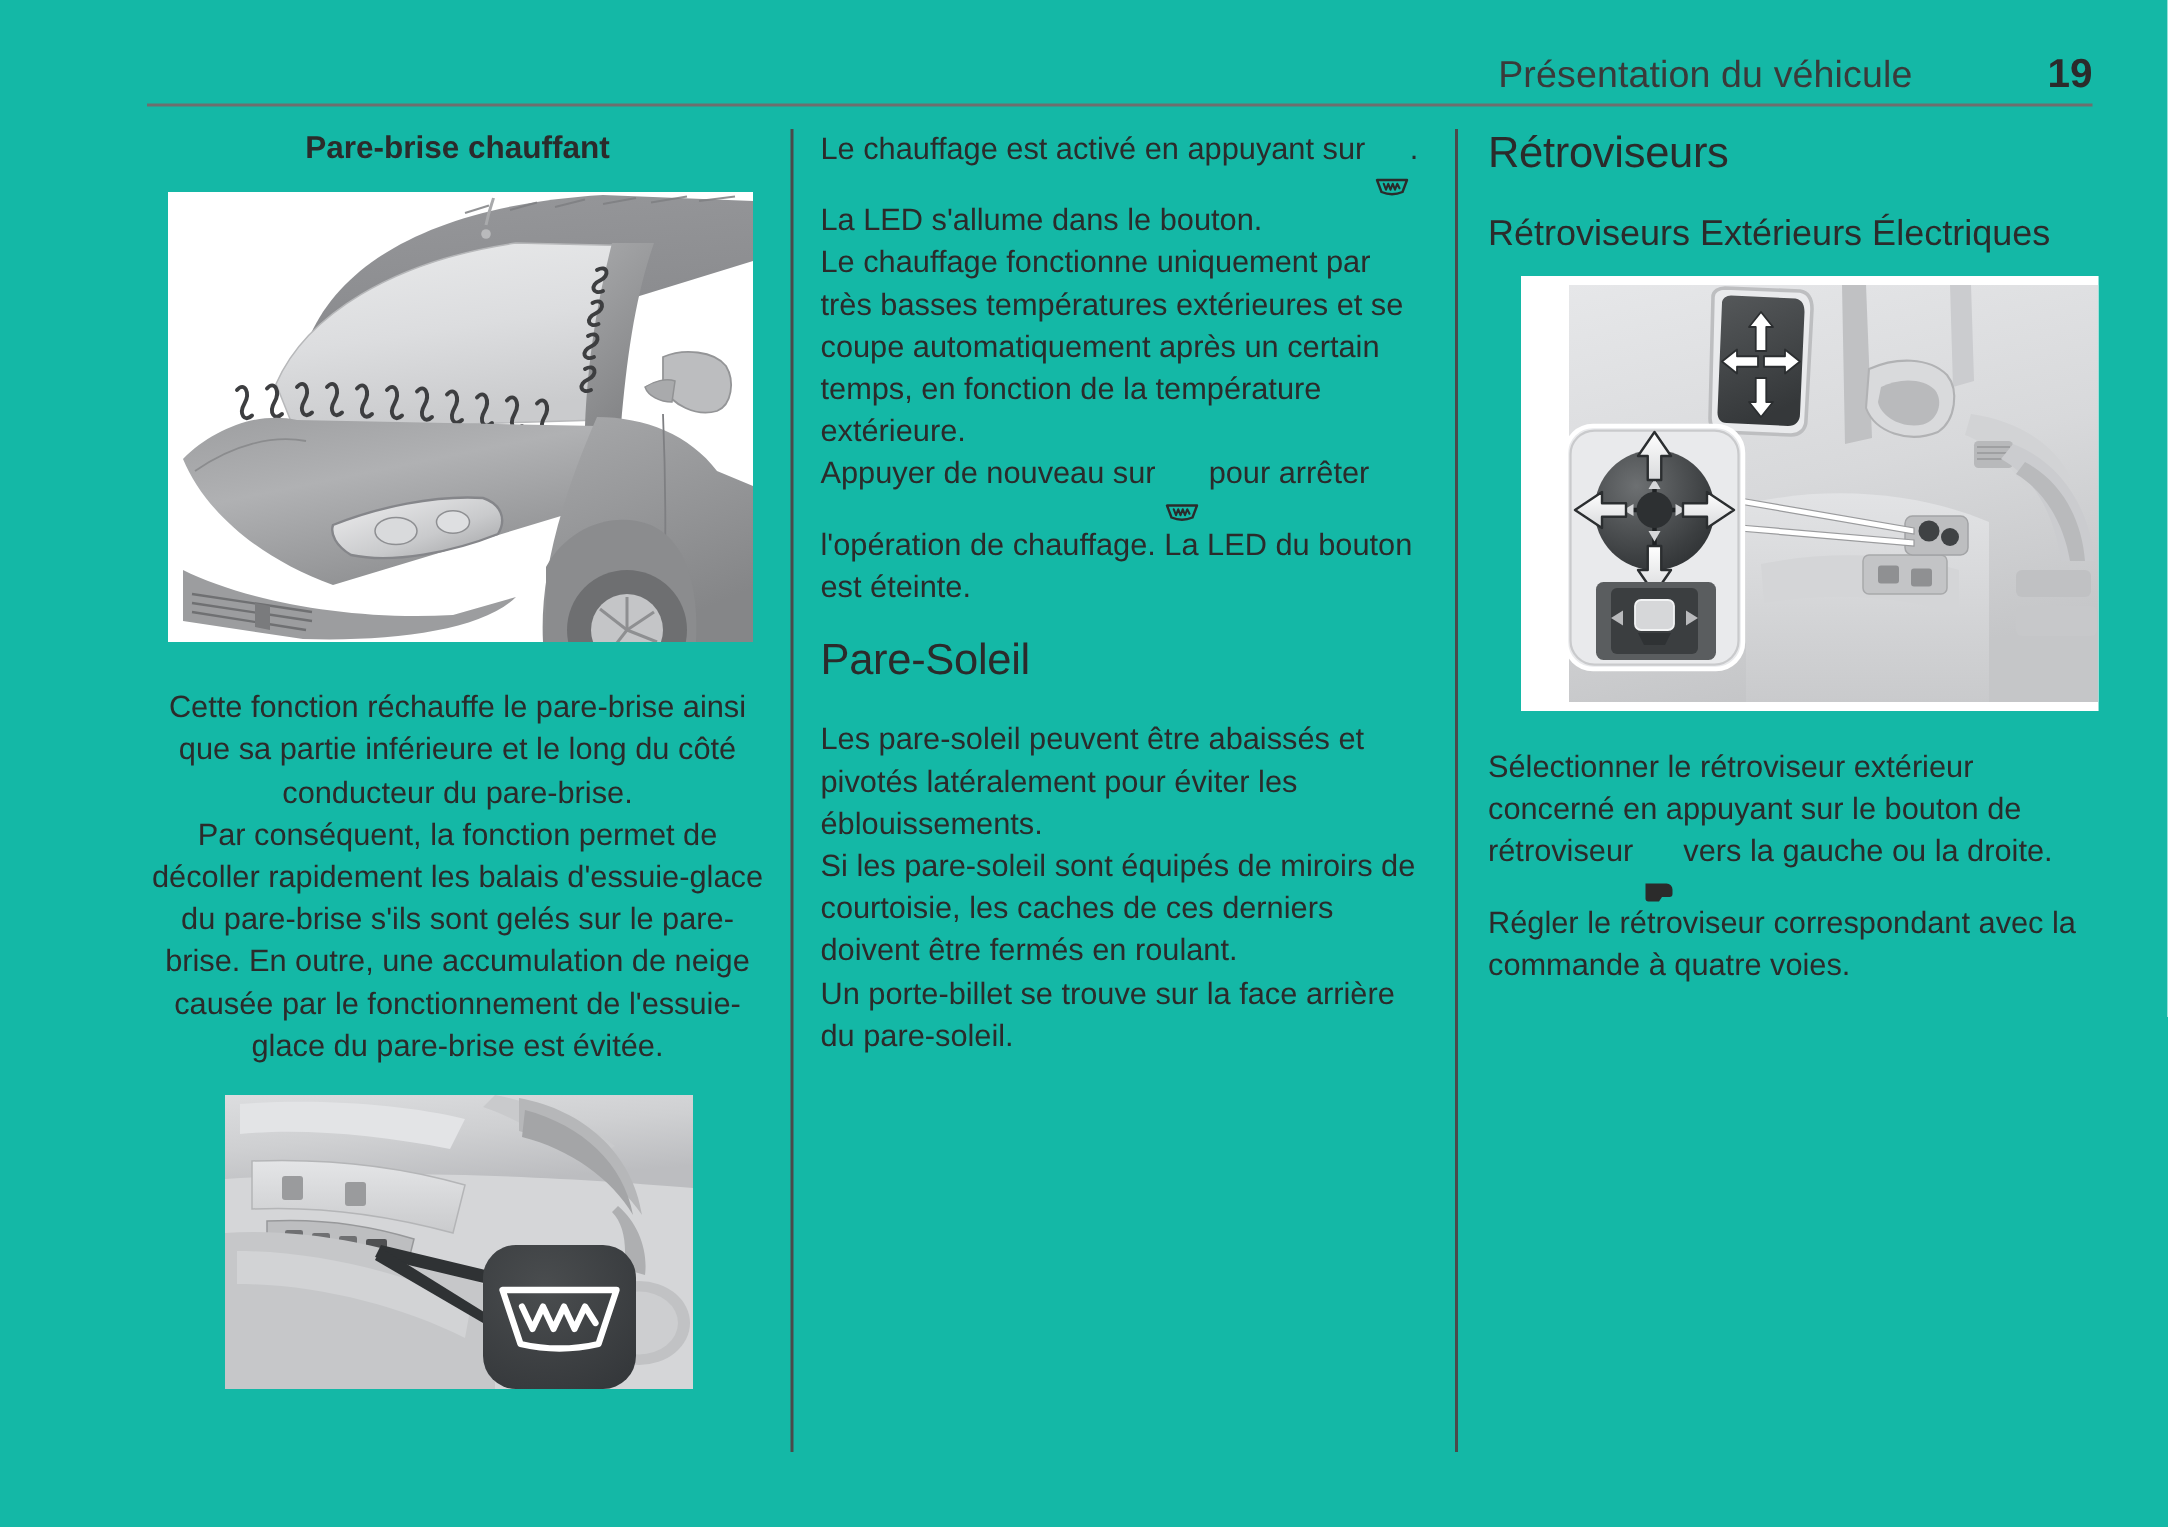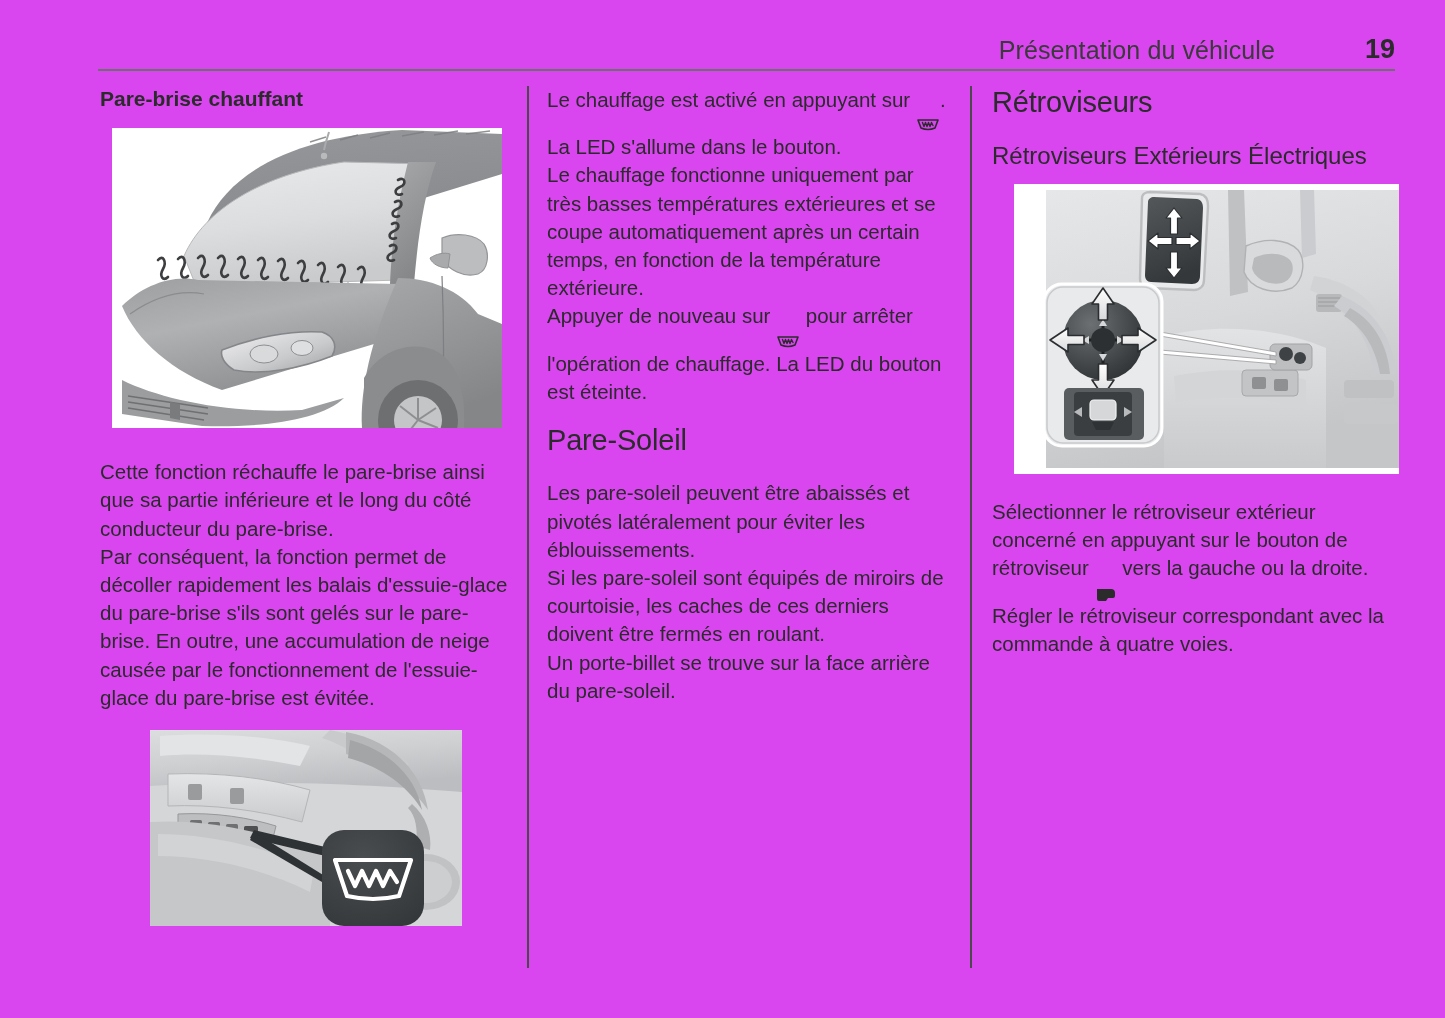--- a/index.html
+++ b/index.html
@@ -8,21 +8,21 @@
     background: #ffffff;
   }
   body {
     font-family: "Liberation Sans", sans-serif;
     color: #2b2b2b;
   }
   #page {
     position: relative;
     width: 1445px;
     height: 1018px;
-    background: #d946ef;
+    background: #14b8a6;
     overflow: hidden;
   }
 
   
   #header {
     position: absolute;
     left: 98px;
     top: 36px;
     width: 1297px;
     height: 34px;
@@ -63,21 +63,21 @@
     background: #4a4a4a;
   }
   #divider-1 { left: 527px; }
   #divider-2 { left: 970px; }
 
   
   .column {
     position: absolute;
     top: 86px;
   }
-  #col-1 { left: 100px; width: 410px; }
+  #col-1 { left: 100px; width: 410px; text-align: center; }
   #col-2 { left: 547px; width: 400px; }
   #col-3 { left: 992px; width: 405px; }
 
   
   .h1 {
     font-size: 29px;
     font-weight: 400;
     color: #2b2b2b;
     margin: 0 0 22px 0;
     line-height: 1.15;

